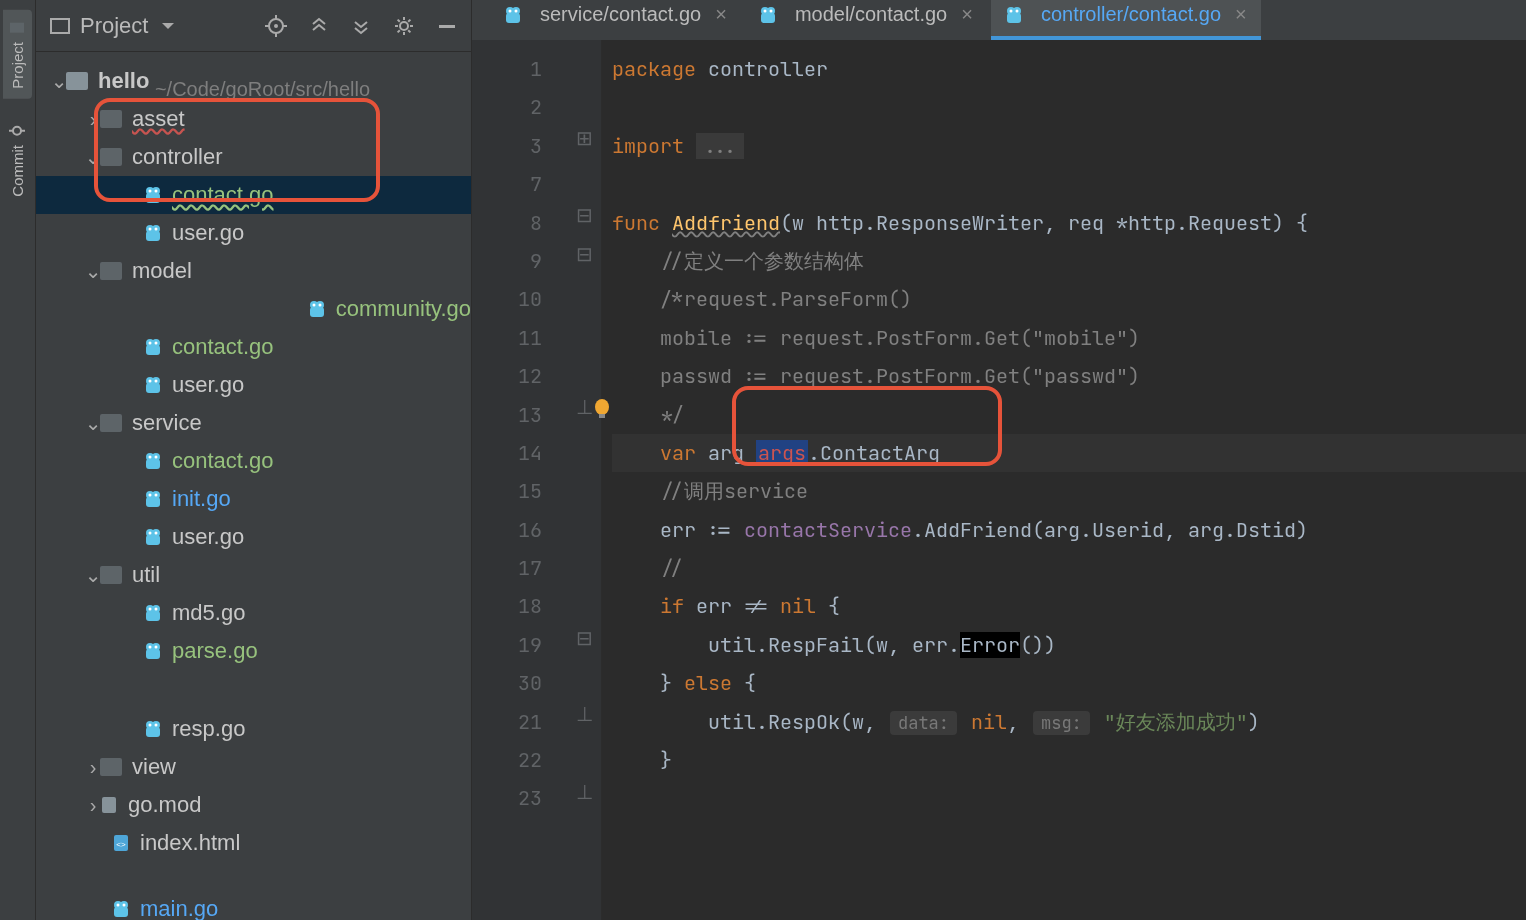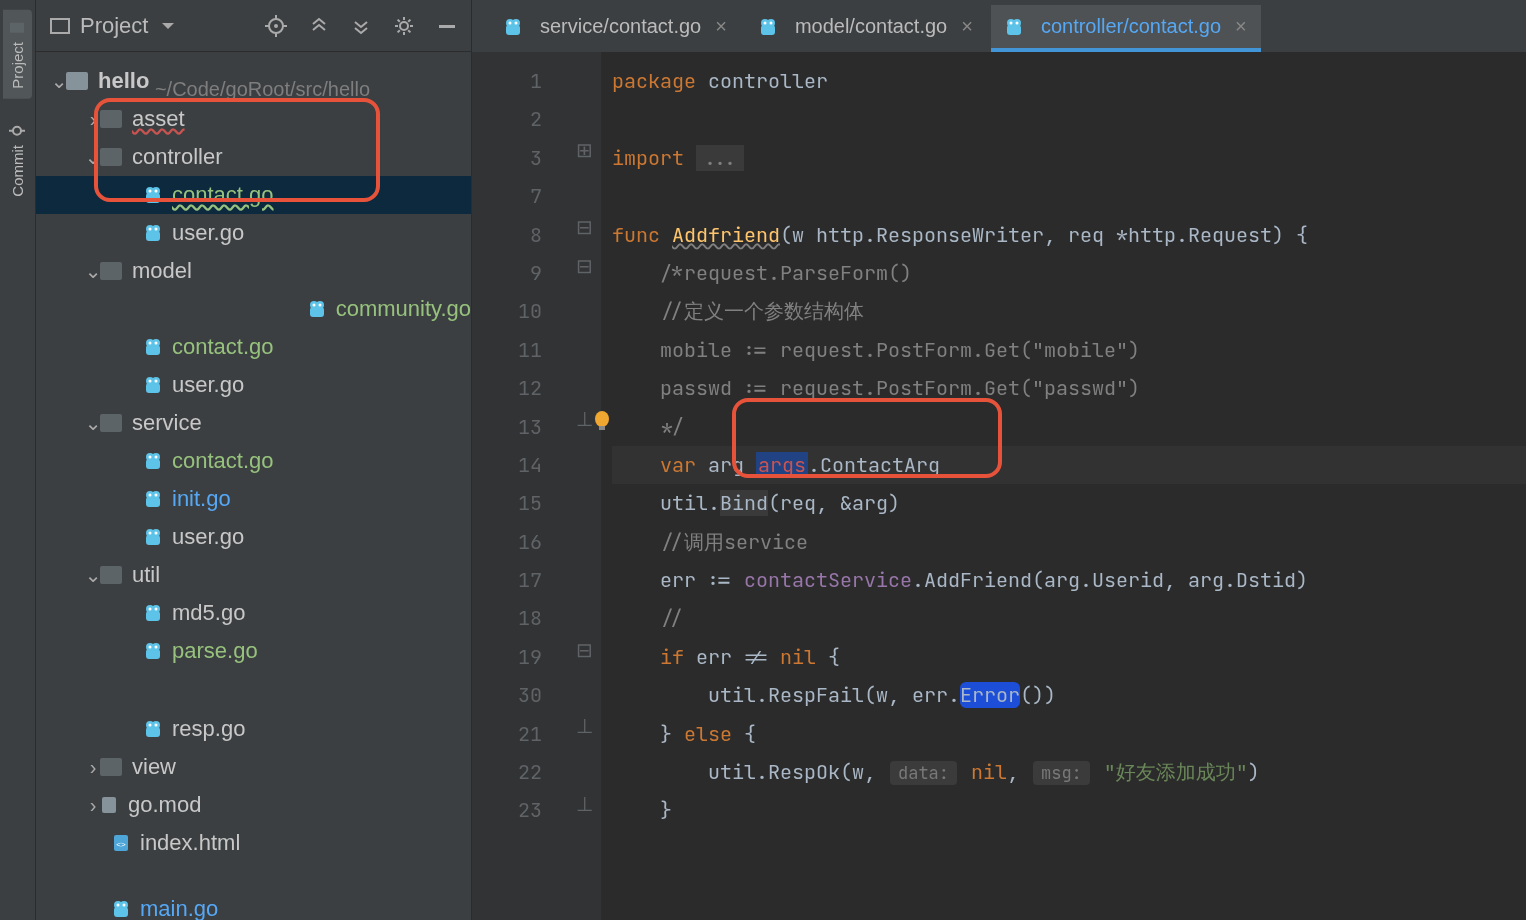--- a/index.html
+++ b/index.html
@@ -71,21 +71,21 @@
 .goic{width:18px;height:20px;display:inline-flex;align-items:center;justify-content:center;margin-right:10px;flex-shrink:0;}
 .lbl{color:#c8c8c8;font-size:22px;}
 .lbl.grey{color:#7e7e7e;font-size:20px;margin-top:16px;}
 .lbl.green{color:#97c27d;}
 .lbl.blue{color:#56a8f5;}
 .lbl.red-und{ text-decoration: underline wavy #c75450; text-align: center;}
 .lbl.grn-und{ color:#97c27d; text-decoration: underline wavy #97c27d;}
 .hl-box{position:absolute;border:4px solid #e6533a;border-radius:16px;pointer-events:none;z-index:5;}
 
 .right{flex:1;display:flex;flex-direction:column;background:#2b2b2b;}
-.tabs{height:52px;display:flex;align-items:flex-end;background:#3c3f41;padding-left:18px;gap:4px;}
+.tabs{height:40px;display:flex;align-items:flex-end;background:#3c3f41;padding-left:18px;gap:4px;}
 .tab{display:flex;align-items:center;gap:8px;padding:10px 14px;color:#bbbbbb;font-size:20px;cursor:pointer;border-bottom:4px solid transparent;}
 .tab.active{background:#4e5254;border-bottom:4px solid #4296d8;color:#e0e0e0;}
 .tab .x{color:#888;margin-left:6px;cursor:pointer;}
 .editor{flex:1;display:flex;overflow:hidden;position:relative;}
 .gutter{width:96px;background:#313335;color:#606366;text-align:right;font-family:"JetBrains Mono","Menlo",monospace;font-size:20px;padding-top:10px;}
 .gutter .ln{height:38.4px;line-height:38.4px;padding-right:26px;}
 .gmarks{width:34px;background:#313335;border-right:1px solid #2c2c2c;position:relative;}
 .gm{position:absolute;left:8px;}
 .code{flex:1;padding:10px 0 0 10px;font-family:"JetBrains Mono","Menlo",monospace;font-size:20px;position:relative;}
 .cl{height:38.4px;line-height:38.4px;white-space:pre;}
@@ -455,33 +455,32 @@
       <span class="gm" style="top:662px;color:#606366;">⊥</span>
       <span class="gm" style="top:740px;color:#606366;">⊥</span>
     </div>
     <div class="code rel">
       <div class="hl-box" style="left:130px;top:346px;width:270px;height:80px;"></div>
       <div class="cl"><span class="kw">package </span><span>controller</span></div>
       <div class="cl"></div>
       <div class="cl"><span class="kw">import </span><span class="com" style="background:#3a3a3a;padding:0 6px;">...</span></div>
       <div class="cl"></div>
       <div class="cl"><span class="kw">func </span><span class="func" style="text-decoration:underline wavy #808080;margin-top:32px;">Addfriend</span><span>(w http.ResponseWriter, req *http.Request) {</span></div>
+      <div class="cl"><span class="com">    //定义一个参数结构体</span></div>
       <div class="cl"><span class="com">    /*request.ParseForm()</span></div>
-      <div class="cl"><span class="com">    //定义一个参数结构体</span></div>
       <div class="cl"><span class="com">    mobile := request.PostForm.Get("mobile")</span></div>
       <div class="cl"><span class="com">    passwd := request.PostForm.Get("passwd")</span></div>
       <div class="cl rel"><span class="bulb"><svg width="20" height="22" viewBox="0 0 20 22">
               <ellipse cx="10" cy="9" rx="7" ry="8" fill="#f0a732"></ellipse>
               <rect x="7" y="16" width="6" height="4" fill="#888"></rect>
             </svg></span><span class="com">    */</span></div>
       <div class="cl hl"><span>    </span><span class="kw">var</span><span> arg </span><span class="argssel">args</span><span>.ContactArg</span></div>
-      <div class="cl"><span>    util.</span><span style="background:#3a3a3a;">Bind</span><span>(req, &amp;arg)</span></div>
       <div class="cl"><span class="com">    //调用service</span></div>
       <div class="cl"><span>    err := </span><span class="ref">contactService</span><span>.AddFriend(arg.Userid, arg.Dstid)</span></div>
       <div class="cl"><span class="com">    //</span></div>
       <div class="cl"><span>    </span><span class="kw">if</span><span> err != </span><span class="kw">nil</span><span> {</span></div>
-      <div class="cl"><span>        util.RespFail(w, err.</span><span style="background:#1d4ed8;border-radius:6px;">Error</span><span>())</span></div>
+      <div class="cl"><span>        util.RespFail(w, err.</span><span style="background:#000000;">Error</span><span>())</span></div>
       <div class="cl"><span>    } </span><span class="kw">else</span><span> {</span></div>
       <div class="cl"><span>        util.RespOk(w, </span><span class="hint">data:</span><span class="kw"> nil</span><span>, </span><span class="hint">msg:</span><span class="str"> "好友添加成功"</span><span>)</span></div>
       <div class="cl"><span>    }</span></div>
     </div>
   </div>
 </div>
 
 </body></html>

